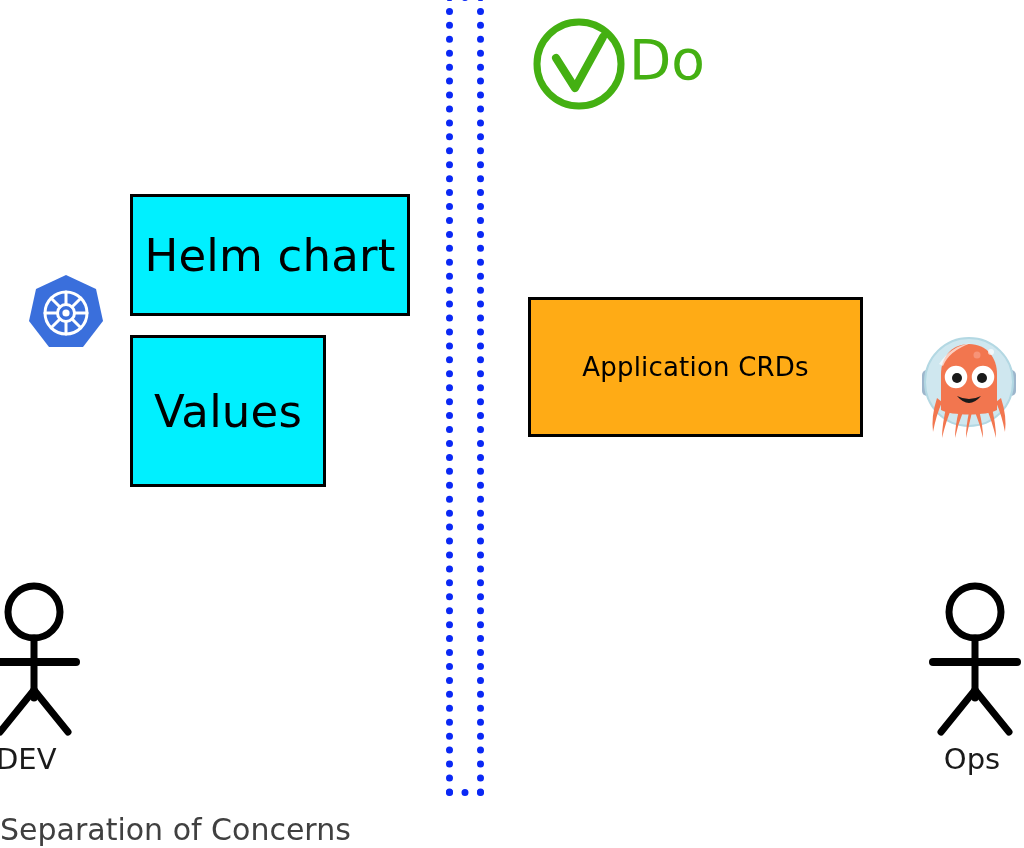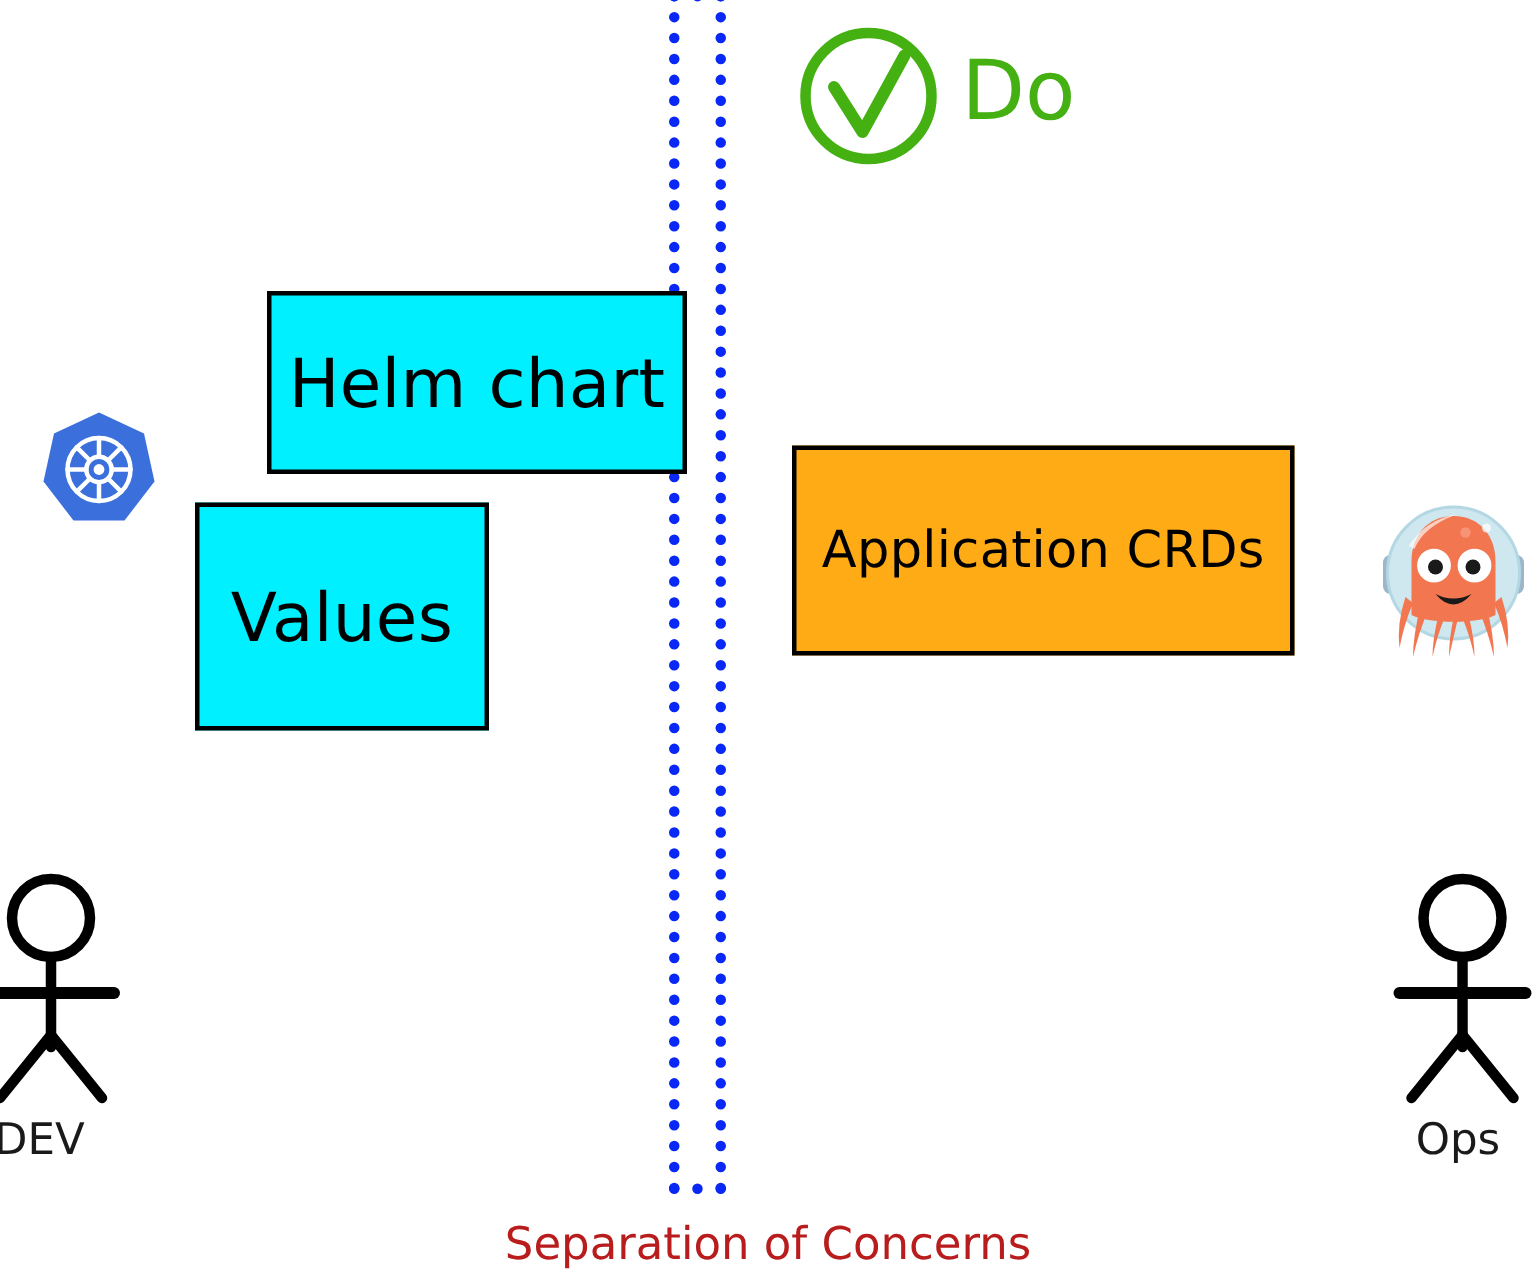--- a/index.html
+++ b/index.html
@@ -30,50 +30,48 @@
     font-weight: 400;
     letter-spacing: 0.2px;
   }
   .box-cyan { background: #00f0ff; }
   .box-orange { background: #ffab15; }
 
   #helm-chart-box {
     left: 130px; top: 194px;
     width: 280px; height: 122px;
     font-size: 45px;
-    margin-left: 48px;
   }
   #values-box {
     left: 130px; top: 335px;
     width: 196px; height: 152px;
     font-size: 45px;
   }
   #application-crds-box {
     left: 528px; top: 297px;
     width: 335px; height: 140px;
-    font-size: 34px;
+    font-size: 26px;
   }
 
   
   #separation-divider {
     position: absolute;
     left: 446px; top: -6px;
     width: 38px; height: 802px;
     border: 7px dotted #0a28f5;
     box-sizing: border-box;
     background: transparent;
   }
 
   
   #do-marker {
     position: absolute;
     left: 529px; top: 14px;
     display: flex;
     align-items: center;
-    gap: 12px;
   }
   #do-check-icon {
     width: 100px;
     height: 100px;
     display: block;
   }
   #do-label {
     font-size: 55px;
     color: #44b012;
     line-height: 1;
@@ -111,23 +109,22 @@
   #actor-ops {
     left: 915px; top: 580px;
   }
   #actor-ops .actor-label { text-align: center; padding-right: 6px; }
 
   
   #separation-caption {
     position: absolute;
     left: 0; top: 812px;
     width: 1024px;
-    text-align: center;
     font-size: 30px;
-    color: #b91c1c;
+    color: #404040;
   }
 </style>
 </head>
 <body>
 
 <div id="canvas">
 
   <div id="separation-divider"></div>
 
   <div id="do-marker">

